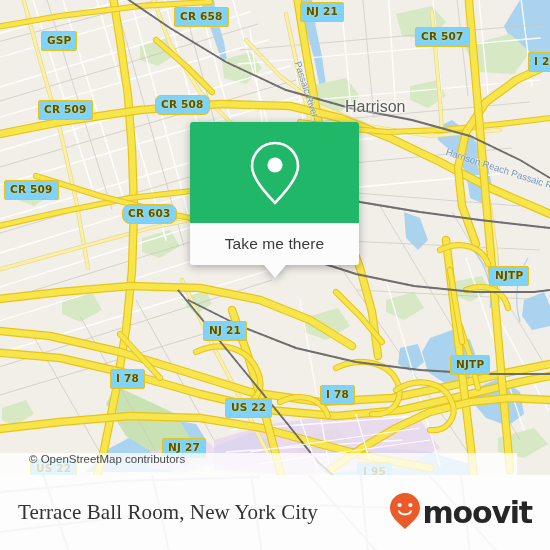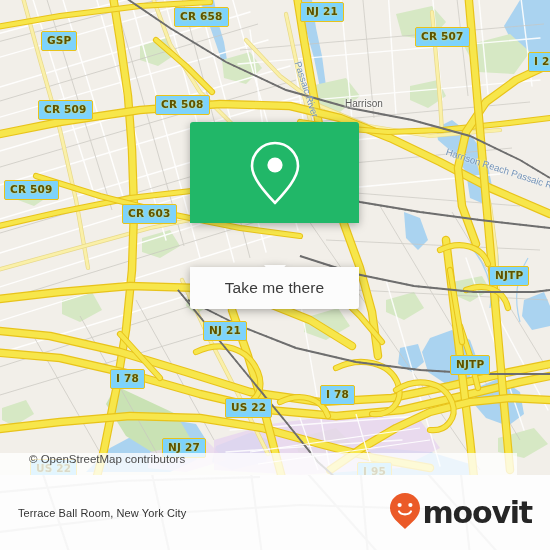--- a/index.html
+++ b/index.html
@@ -42,21 +42,21 @@
     letter-spacing: 0.2px;
     text-shadow: 0 0 2px #F7E64B;
     z-index: 30;
   }
 
   
   .place-label {
     position: absolute;
     color: #5a5a58;
     font-family: "Liberation Sans", sans-serif;
-    font-size: 10px;
+    font-size: 16px;
     white-space: nowrap;
     text-shadow: 0 0 3px #fff, 0 0 3px #fff, 0 0 2px #fff;
     z-index: 28;
   }
   .water-label {
     position: absolute;
     color: #7393b8;
     font-family: "Liberation Sans", sans-serif;
     font-size: 9.5px;
     white-space: nowrap;
@@ -100,21 +100,20 @@
     justify-content: center;
   }
   #popup-green svg { display:block; }
   #popup-white {
     background: #FCFCFC;
     height: 42px;
     border-radius: 0 0 3px 3px;
     display: flex;
     align-items: center;
     justify-content: center;
-    margin-top: 44px;
   }
   #popup-white .cta {
     font-family: "Liberation Sans", sans-serif;
     font-size: 15.5px;
     color: #3b3b3b;
     letter-spacing: 0.1px;
   }
   #popup-tail {
     position: absolute;
     left: 50%;
@@ -139,22 +138,22 @@
     overflow: hidden;
   }
   #footer-bg {
     position: absolute;
     left: 0; top: 0; width: 550px; height: 75px;
     opacity: 0.055;
     pointer-events: none;
   }
   #footer-title {
     position: relative;
-    font-family: Liberation Sans, sans-serif;
-    font-size: 11px;
+    font-family: Liberation Serif, serif;
+    font-size: 21px;
     color: #333333;
     z-index: 2;
     letter-spacing: 0.1px;
   }
   #logo {
     position: relative;
     z-index: 2;
     display: flex;
     align-items: center;
     gap: 2px;
@@ -421,23 +420,23 @@
           <path d="M356 414 L372 468"></path>
       </g>
     </svg>
 
     <div class="shield" style="left:41px;  top:31px;">GSP</div>
     <div class="shield" style="left:174px; top:7px;">CR 658</div>
     <div class="shield" style="left:300px; top:2px;">NJ 21</div>
     <div class="shield" style="left:415px; top:27px;">CR 507</div>
     <div class="shield" style="left:528px; top:52px;">I 280</div>
     <div class="shield" style="left:38px;  top:100px;">CR 509</div>
-    <div class="shield" style="left:155px; top:95px;">CR 508</div>
+    <div class="shield" style="left:155px; top:95px;border-radius:6px;">CR 508</div>
     <div class="shield" style="left:4px;   top:180px;">CR 509</div>
-    <div class="shield" style="left:122px; top:204px;">CR 603</div>
+    <div class="shield" style="left:122px; top:204px;border-radius:8px;">CR 603</div>
     <div class="shield" style="left:489px; top:266px;">NJTP</div>
     <div class="shield" style="left:203px; top:321px;">NJ 21</div>
     <div class="shield" style="left:450px; top:355px;">NJTP</div>
     <div class="shield" style="left:110px; top:369px;">I 78</div>
     <div class="shield" style="left:320px; top:385px;">I 78</div>
     <div class="shield" style="left:225px; top:398px;">US 22</div>
     <div class="shield" style="left:126px; top:438px;margin-left:36px;">NJ 27</div>
     <div class="shield" style="left:30px;  top:459px;">US 22</div>
     <div class="shield" style="left:357px; top:462px;">I 95</div>
 

